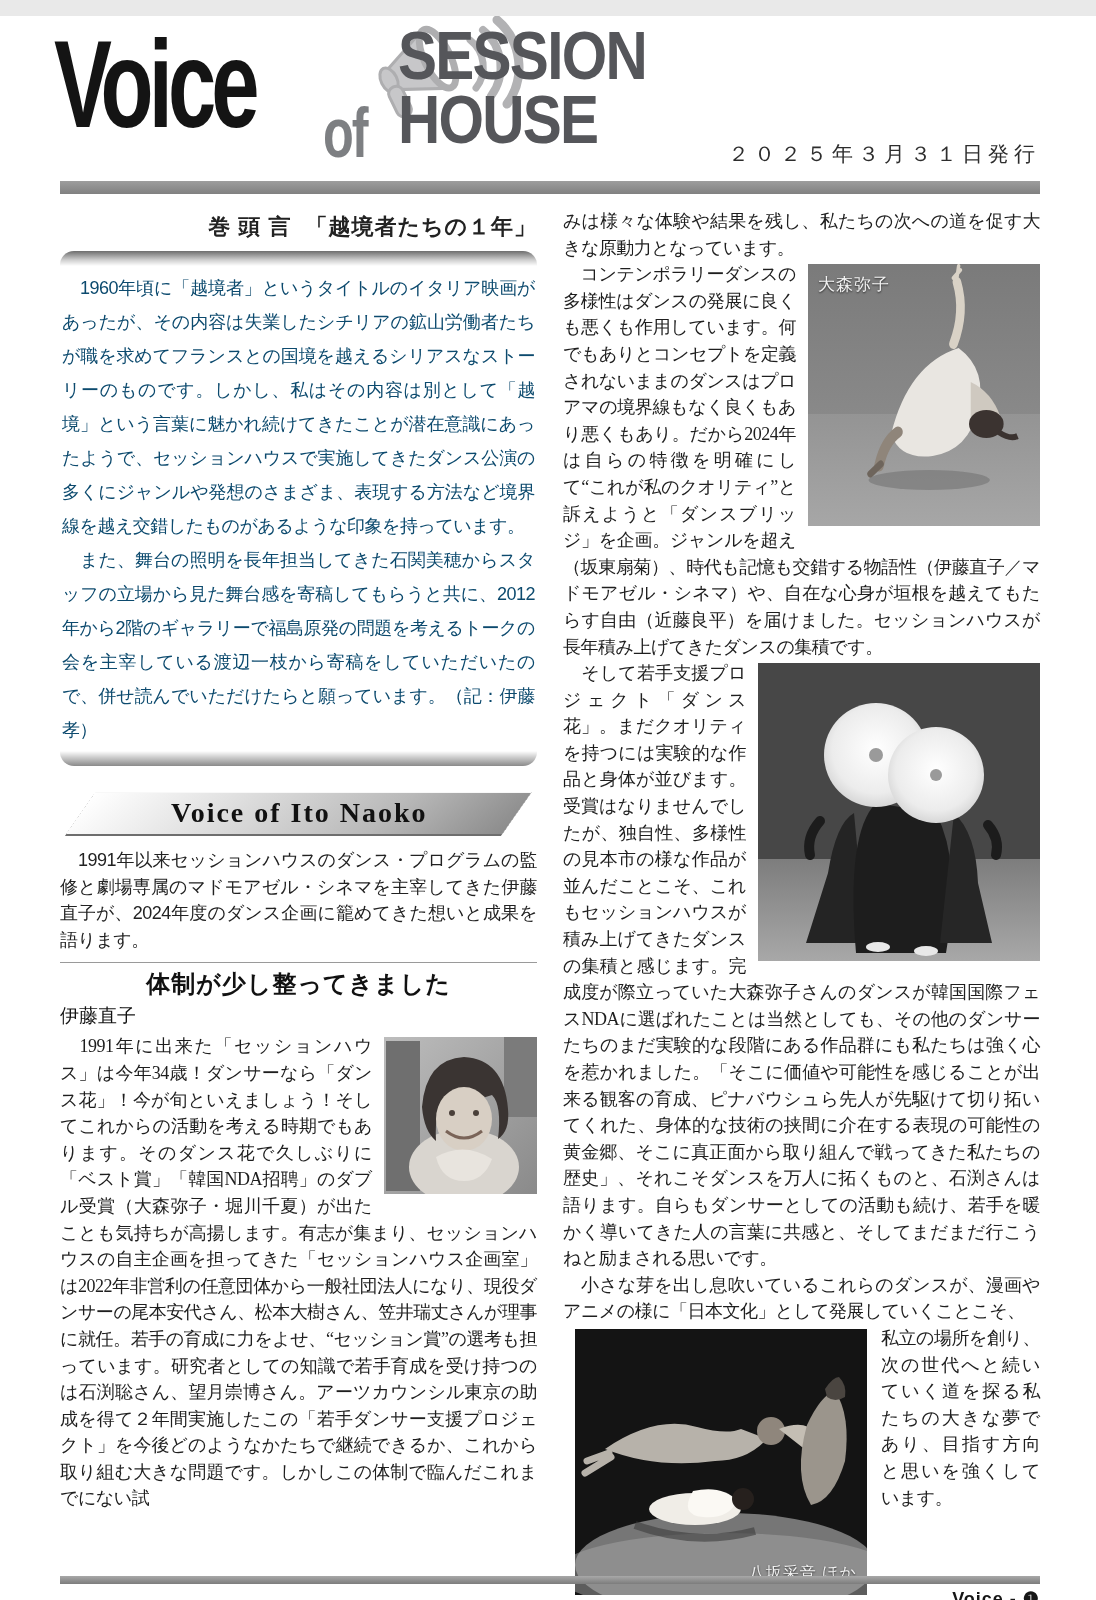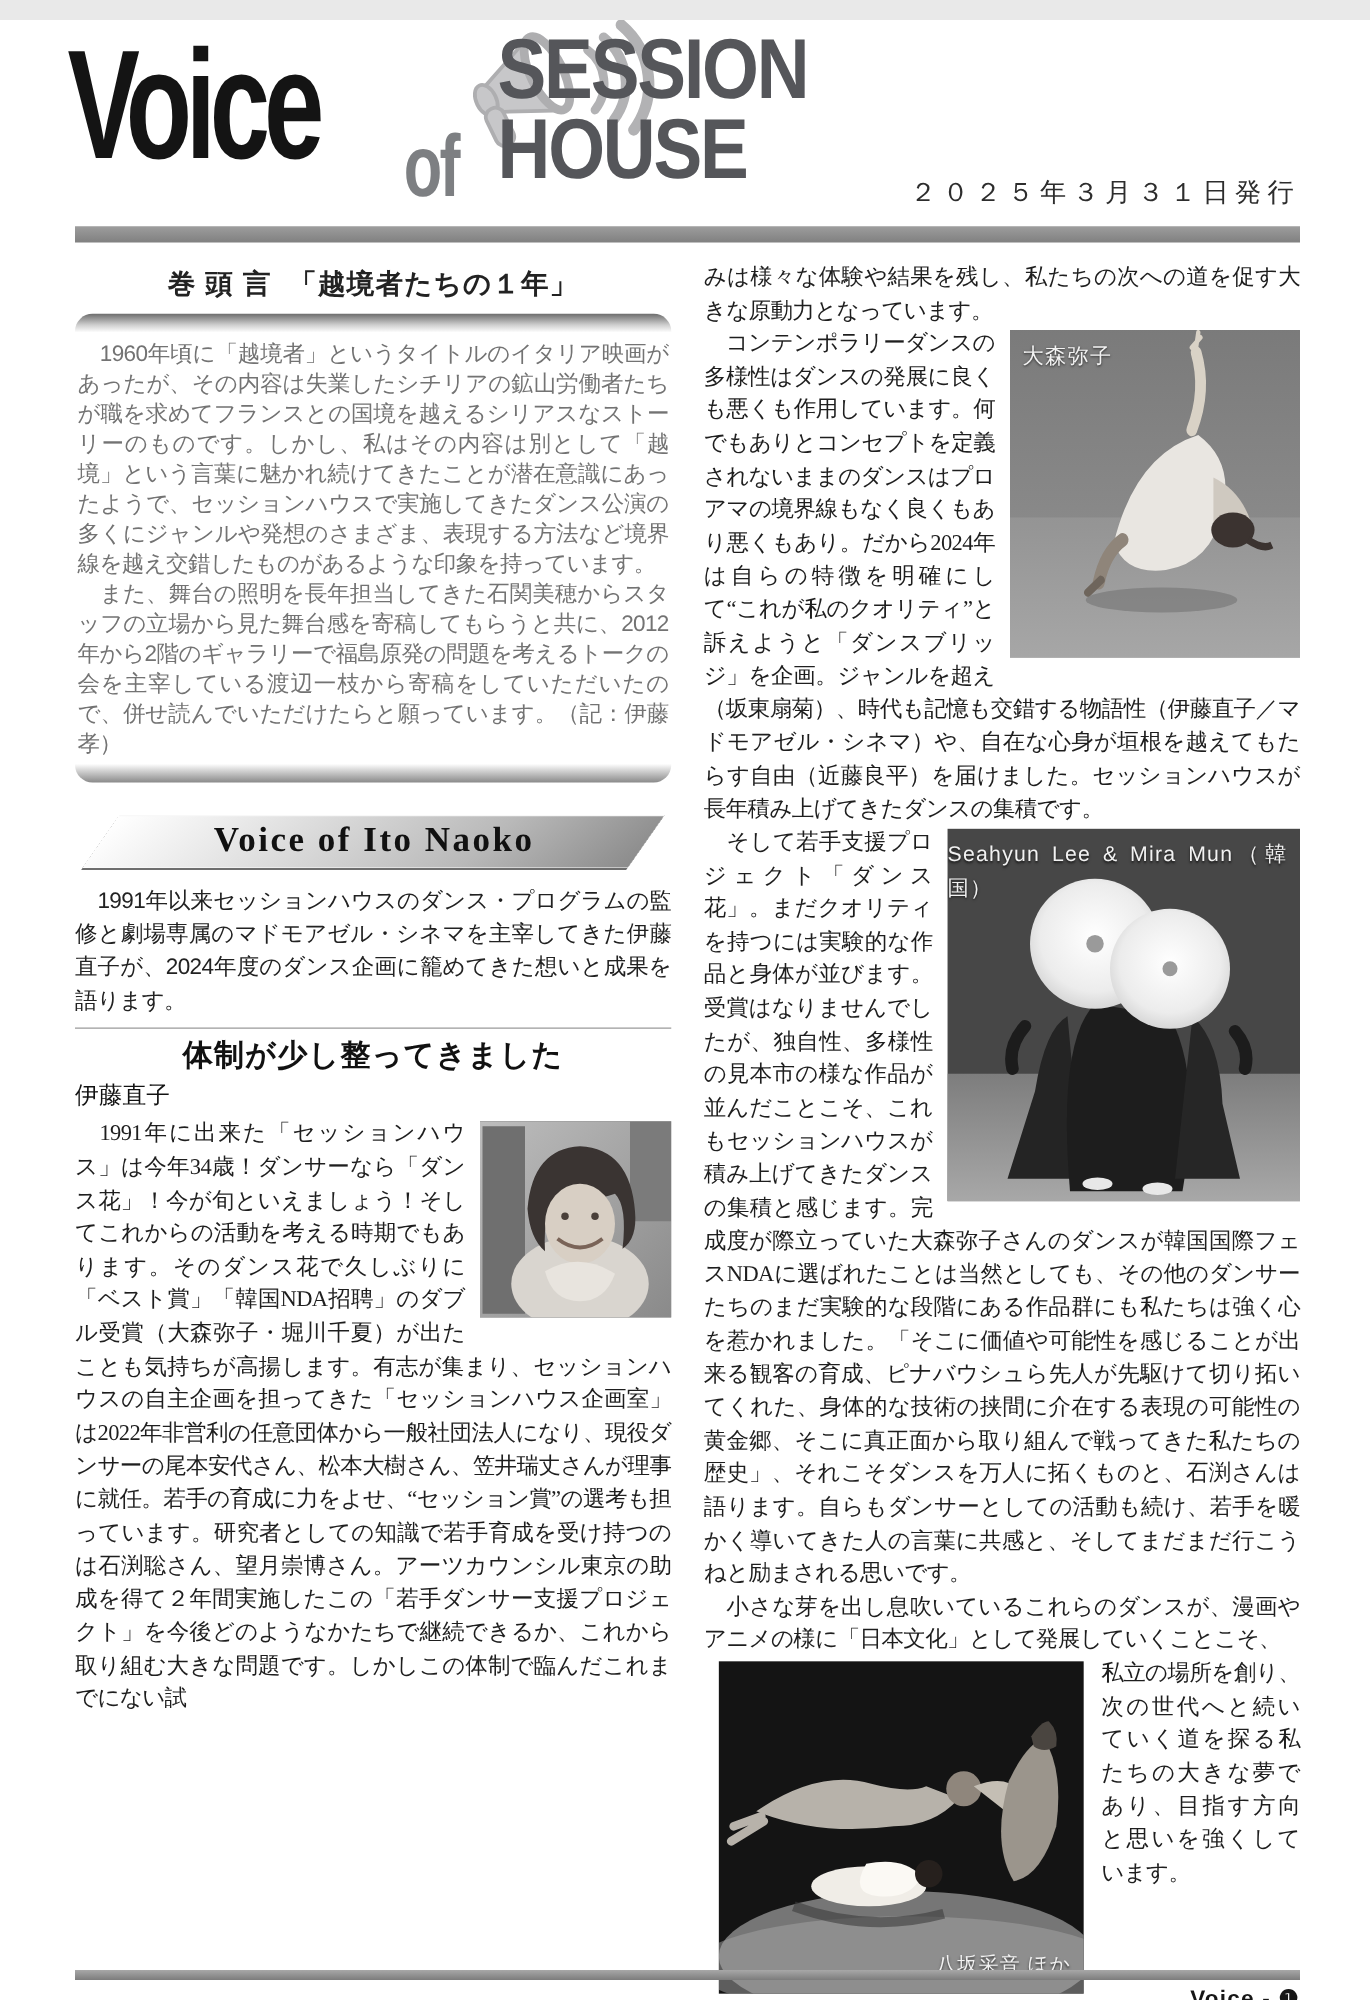--- a/index.html
+++ b/index.html
@@ -21,28 +21,28 @@
   .pub-date{position:absolute;right:0;top:124px;font-size:21px;letter-spacing:5px;color:#2d2d2d;}
   .rule-top{position:absolute;left:0;right:0;top:165px;height:13px;
             background:linear-gradient(180deg,#9d9d9d,#808080);}
 
   
   .cols{display:flex;gap:26px;margin-top:14px;}
   .col-l{width:477px;flex:none;}
   .col-r{width:477px;flex:none;}
 
   
-  .lead-title{text-align:center;font-size:22px;font-weight:bold;letter-spacing:1px;color:#222;margin-top:4px;}
+  .lead-title{text-align:right;font-size:22px;font-weight:bold;letter-spacing:1px;color:#222;margin-top:4px;}
   .lead-title .sub{margin-left:14px;}
   .bar-top{height:15px;margin-top:9px;border-radius:14px 14px 0 0;
            background:linear-gradient(180deg,#6d6d6d 0%,#cfcfcf 60%,#ffffff 100%);}
   .bar-bottom{height:15px;border-radius:0 0 14px 14px;
            background:linear-gradient(180deg,#ffffff 0%,#cfcfcf 40%,#8a8a8a 100%);}
-  .lead-body{padding:5px 2px 4px 2px;font-size:18px;line-height:24px;letter-spacing:-.5px;
-             text-align:justify;color:#737373;}
+  .lead-body{padding:5px 2px 4px 2px;font-size:18px;line-height:34px;letter-spacing:-.5px;
+             text-align:justify;color:#0c4a6e;}
   .lead-body p{margin:0;}
 
   
   .banner{width:436px;height:42px;margin:26px auto 0 auto;transform:skewX(-35deg);
           background:linear-gradient(115deg,#ffffff 0%,#e2e2e2 30%,#b9b9b9 70%,#8c8c8c 100%);
           box-shadow:0 2px 0 #6e6e6e, inset 0 1px 0 #f8f8f8;
           display:flex;align-items:center;justify-content:center;}
   .banner span{transform:skewX(35deg);font-family:"Liberation Serif", serif;font-weight:bold;
                font-size:28px;letter-spacing:2px;color:#111;}
   .voice-intro{margin-top:13px;font-size:18px;line-height:26.6px;letter-spacing:-.5px;text-align:justify;color:#222;}
@@ -206,21 +206,20 @@
               <path d="M118 140 q-30 30 -20 150 h90 q16 -90 -10 -140z" fill="#1d1d1d"></path>
               <path d="M196 150 q22 20 24 70 l14 60 h-52 z" fill="#262626"></path>
               <circle cx="118" cy="92" r="52" fill="url(#gP)"></circle>
               <circle cx="178" cy="112" r="48" fill="url(#gP)"></circle>
               <circle cx="118" cy="92" r="7" fill="#9a9a9a"></circle>
               <circle cx="178" cy="112" r="6" fill="#9a9a9a"></circle>
               <path d="M62 158 q-14 16 -10 34 m178 -30 q12 14 8 30" stroke="#1c1c1c" stroke-width="10" fill="none" stroke-linecap="round"></path>
               <ellipse cx="120" cy="284" rx="12" ry="5" fill="#e8e8e8"></ellipse>
               <ellipse cx="168" cy="288" rx="12" ry="5" fill="#e8e8e8"></ellipse>
             </svg>
-            <span class="cap cap-tr">Seahyun Lee &amp; Mira Mun（韓国）</span>
           </div>
 
           <p>　そして若手支援プロジェクト「ダンス花」。まだクオリティを持つには実験的な作品と身体が並びます。受賞はなりませんでしたが、独自性、多様性の見本市の様な作品が並んだことこそ、これもセッションハウスが積み上げてきたダンスの集積と感じます。完成度が際立っていた大森弥子さんのダンスが韓国国際フェスNDAに選ばれたことは当然としても、その他のダンサーたちのまだ実験的な段階にある作品群にも私たちは強く心を惹かれました。「そこに価値や可能性を感じることが出来る観客の育成、ピナバウシュら先人が先駆けて切り拓いてくれた、身体的な技術の挟間に介在する表現の可能性の黄金郷、そこに真正面から取り組んで戦ってきた私たちの歴史」、それこそダンスを万人に拓くものと、石渕さんは語ります。自らもダンサーとしての活動も続け、若手を暖かく導いてきた人の言葉に共感と、そしてまだまだ行こうねと励まされる思いです。</p>
           <p>　小さな芽を出し息吹いているこれらのダンスが、漫画やアニメの様に「日本文化」として発展していくことこそ、</p>
 
           <div class="photo photo3">
             <svg viewBox="0 0 292 266" preserveAspectRatio="none">
               <rect width="292" height="266" fill="#141414"></rect>
               <ellipse cx="150" cy="236" rx="150" ry="52" fill="#8e8e8e" opacity=".8"></ellipse>
               <ellipse cx="150" cy="244" rx="170" ry="40" fill="#a5a5a5" opacity=".5"></ellipse>

